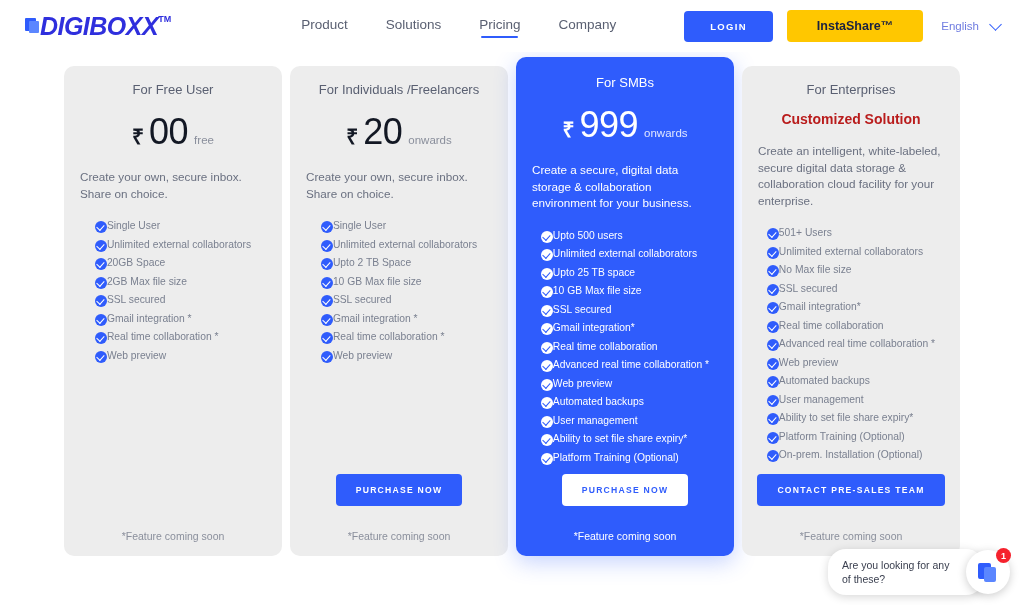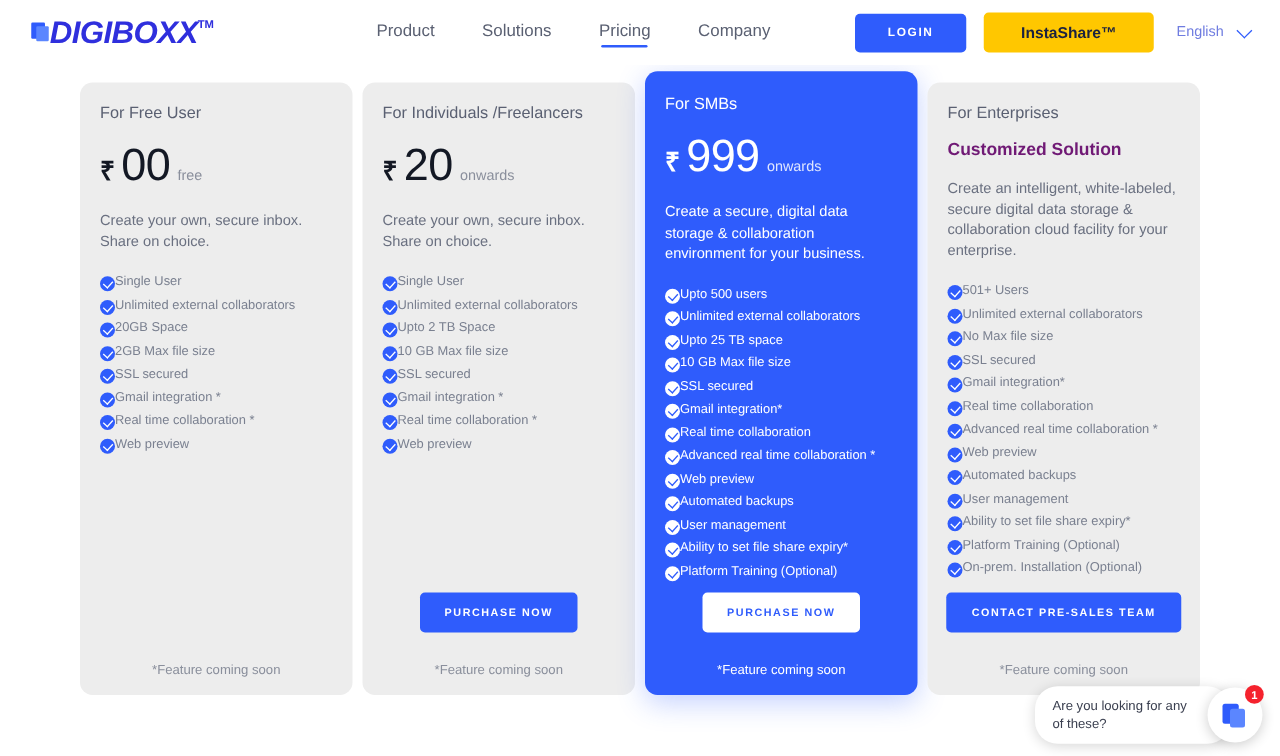--- a/index.html
+++ b/index.html
@@ -86,20 +86,21 @@
     gap: 8px; padding: 5px 0 0 0;
   }
   .card {
     width: 218px;
     background: #ededed;
     border-radius: 10px;
     padding: 16px 16px 0 16px;
     display: flex; flex-direction: column;
     min-height: 490px;
     margin-top: 9px;
+    align-items: center;
   }
   .card.featured {
     background: #2f5cfc;
     margin-top: 0;
     min-height: 499px;
     box-shadow: 0 6px 22px rgba(47,92,252,0.28);
     padding-top: 18px;
   }
 
   .card-audience {
@@ -114,21 +115,21 @@
   .price-amount {
     font-size: 36px; font-weight: normal; color: #131824; letter-spacing: -0.5px;
   }
   .price-suffix {
     font-size: 11.5px; color: #8a8f9c; margin-left: 6px;
   }
   .featured .price-currency, .featured .price-amount { color: #ffffff; }
   .featured .price-suffix { color: #dfe6ff; }
 
   .price-custom {
-    font-size: 14px; font-weight: bold; color: #701a75; margin-bottom: 16px;
+    font-size: 14px; font-weight: bold; color: #b91c1c; margin-bottom: 16px;
   }
 
   .card-desc {
     font-size: 11.7px; line-height: 16.5px; color: #6a7080; margin-bottom: 18px;
   }
   .featured .card-desc { color: #ffffff; }
 
   .features { list-style: none; display: flex; flex-direction: column; gap: 5.5px; }
   .feature { display: flex; align-items: flex-start; gap: 0; }
   .check {

